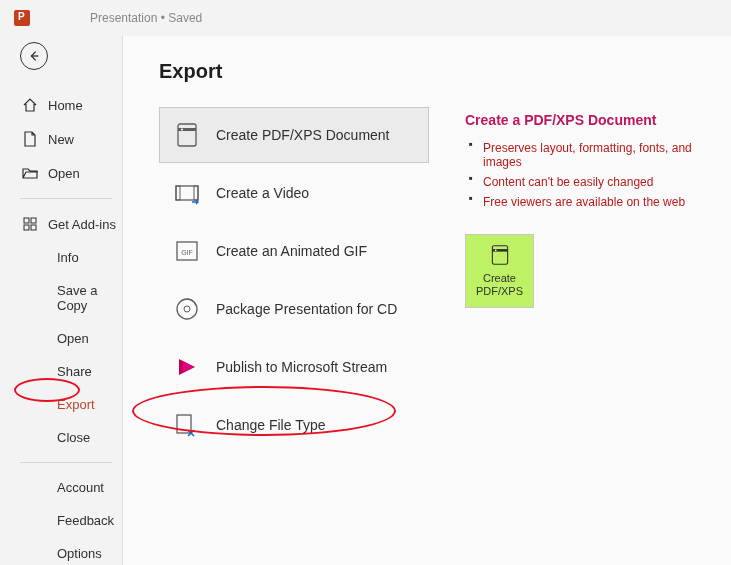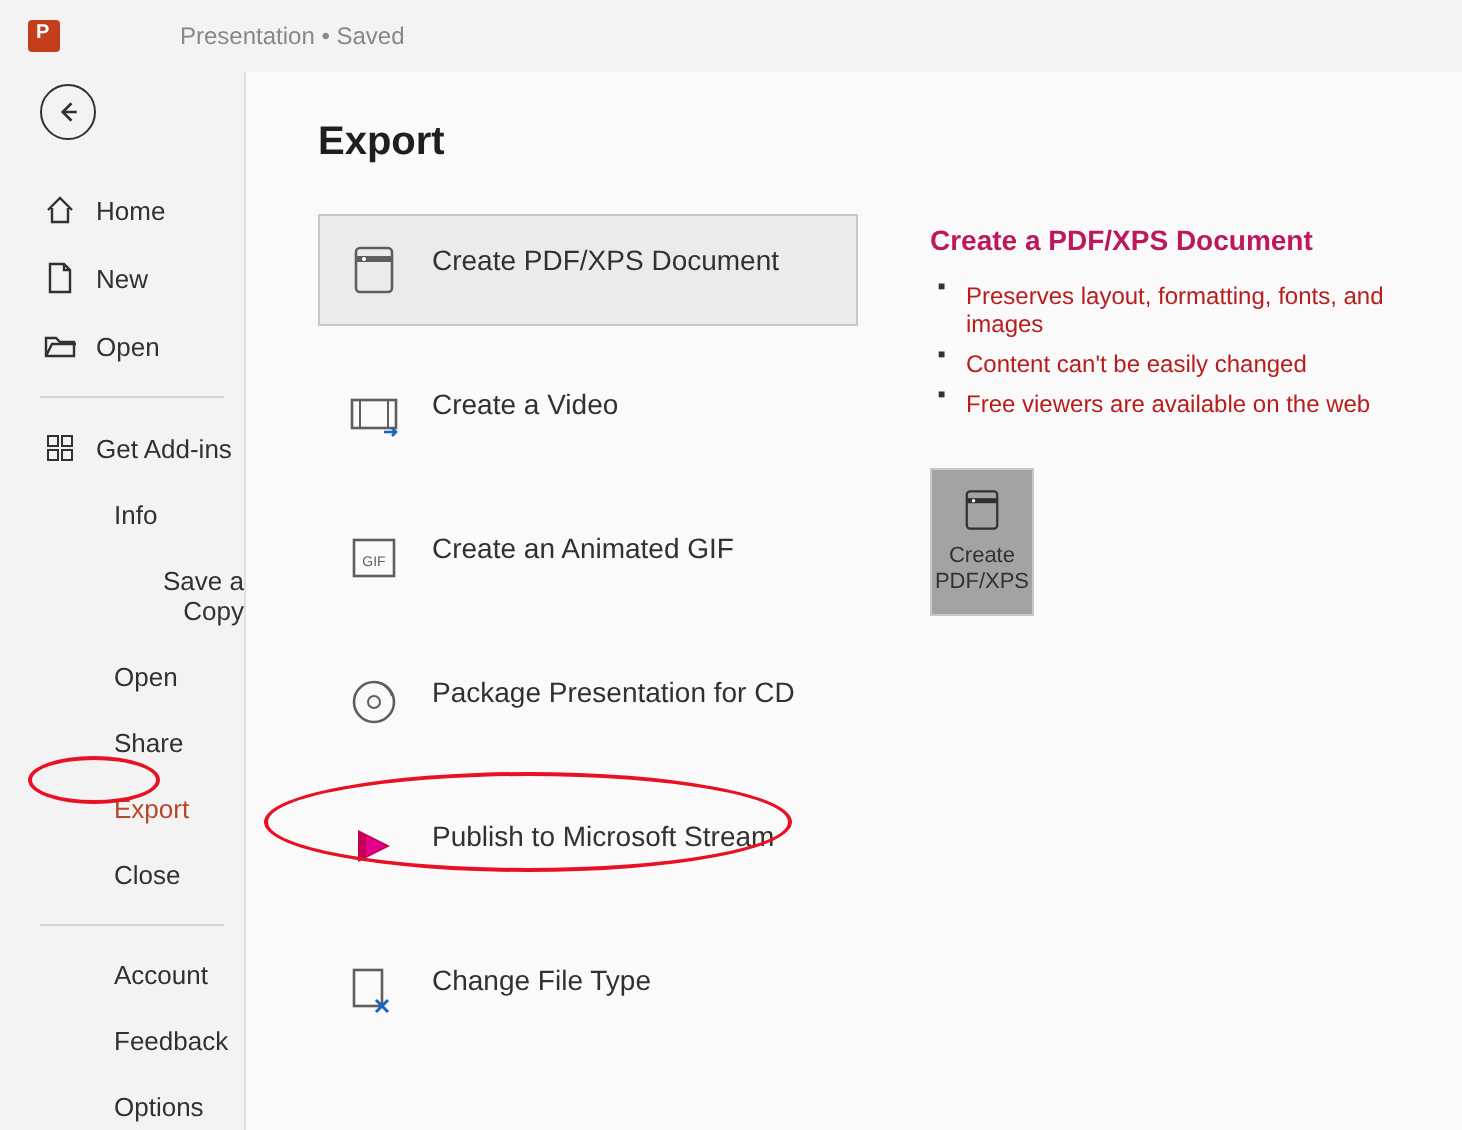--- a/index.html
+++ b/index.html
@@ -61,21 +61,21 @@
     color: #323130;
     font-size: 13px;
   }
   .nav-item.active { color: #b7472a; }
   .nav-icon {
     width: 16px; height: 16px;
     margin-right: 10px;
     display: flex; align-items: center; justify-content: center;
     flex-shrink: 0;
   }
-  .nav-indent { padding-left: 47px; text-align: right; }
+  .nav-indent { padding-left: 47px; }
   .divider {
     height: 1px;
     background: #d6d6d6;
     margin: 8px 10px;
   }
   .main {
     flex: 1;
     background: #fafafa;
     border-left: 1px solid #e1dfdd;
     padding: 24px 36px;
@@ -84,26 +84,27 @@
   }
   .export-col { width: 270px; flex-shrink: 0; }
   .page-title {
     font-size: 20px;
     font-weight: 600;
     margin-bottom: 24px;
     color: #201f1e;
   }
   .export-item {
     display: flex;
+    align-items: center;
     padding: 14px 14px;
     cursor: pointer;
     font-size: 14px;
     color: #323130;
     border: 1px solid transparent;
-    margin-bottom: 16px;
+    margin-bottom: 2px;
   }
   .export-item.selected {
     background: #ebebeb;
     border: 1px solid #c8c8c8;
   }
   .export-icon {
     width: 26px; height: 26px;
     margin-right: 16px;
     display: flex; align-items: center; justify-content: center;
     flex-shrink: 0;
@@ -125,24 +126,24 @@
   .detail-list li::before {
     content: "■";
     position: absolute;
     left: 4px;
     top: 3px;
     font-size: 6px;
     color: #323130;
   }
   .action-btn {
     margin-top: 22px;
-    width: 52px;
+    width: 69px;
     height: 74px;
     border: 1px solid #c8c8c8;
-    background: #a3a3a3;
+    background: #bef264;
     display: flex;
     flex-direction: column;
     align-items: center;
     justify-content: center;
     cursor: pointer;
     font-size: 11px;
     line-height: 1.2;
     text-align: center;
     gap: 6px;
   }

